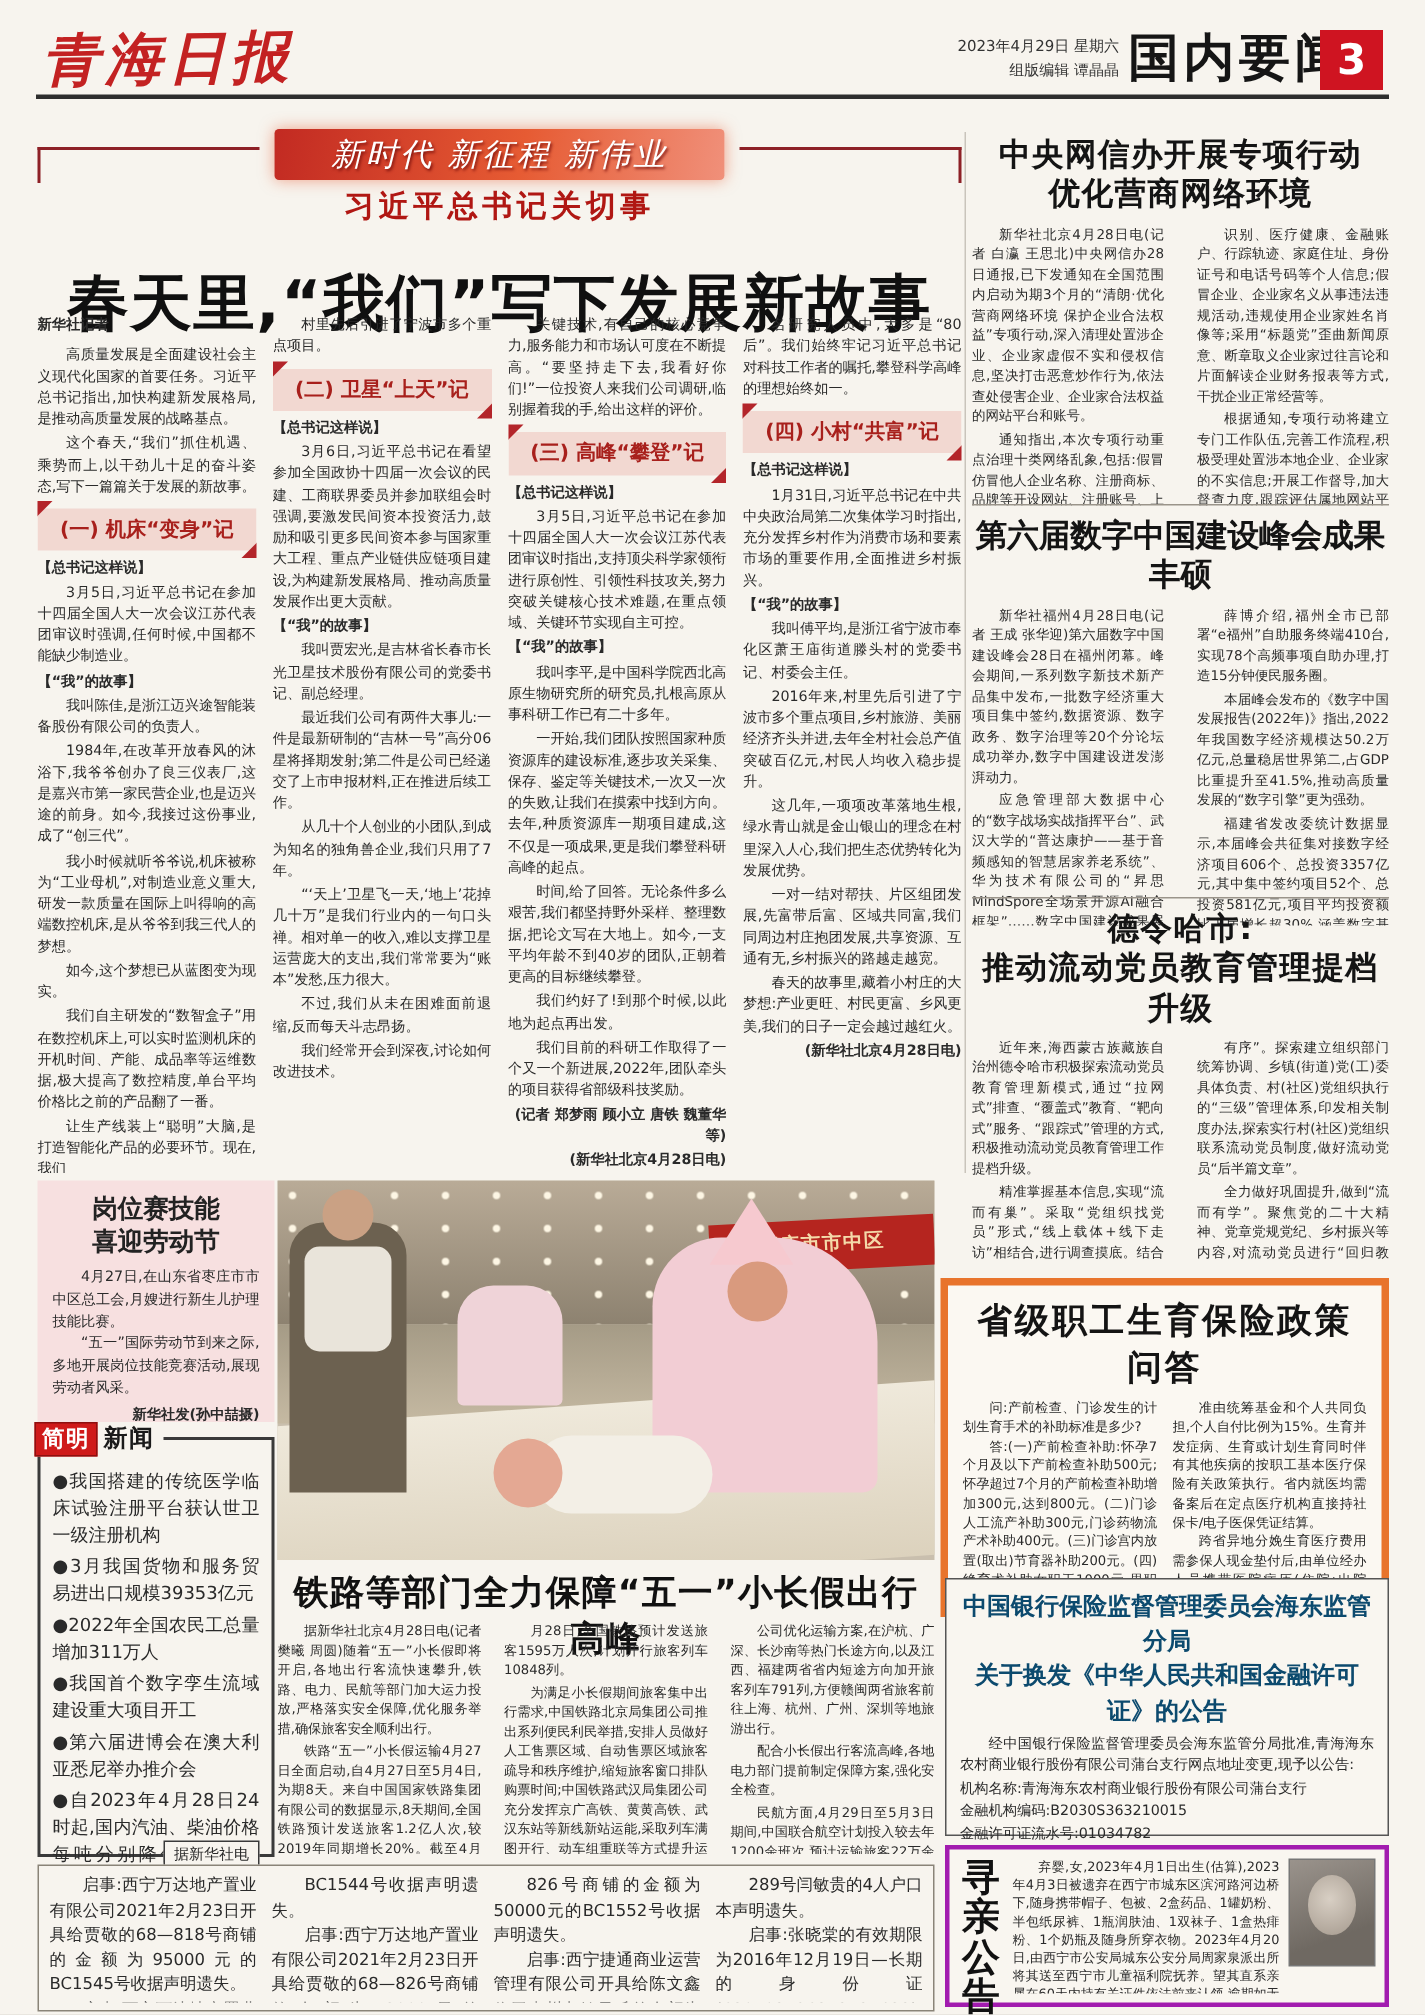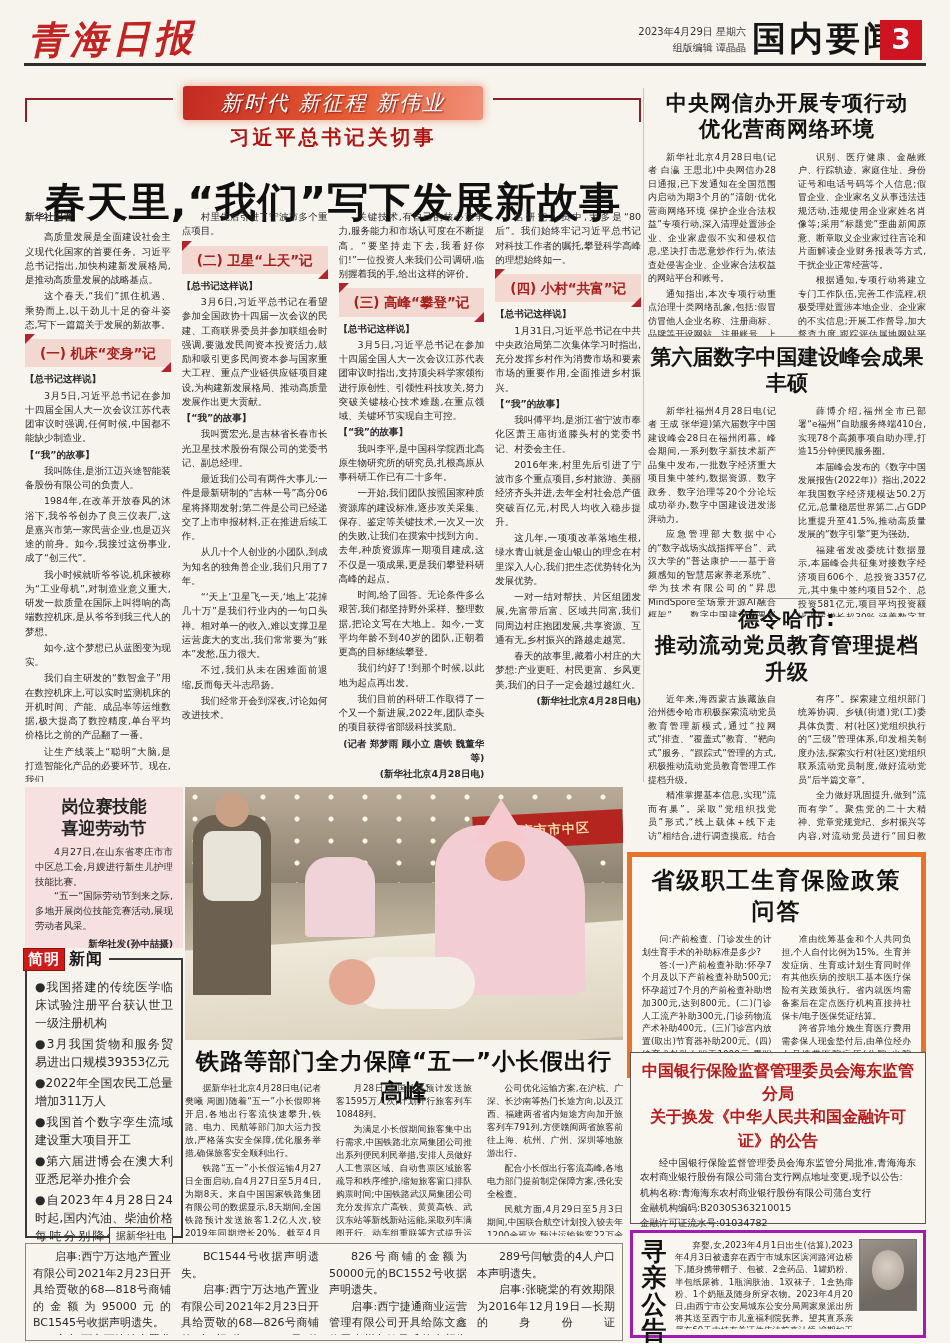--- a/index.html
+++ b/index.html
@@ -54,21 +54,21 @@
   .qabody .rc{flex:1;font-size:8.8px;line-height:1.45;text-align:justify;overflow:hidden;}
   .qabody .rc p{margin:0;text-indent:2em;}
   .qalogo{display:flex;align-items:center;justify-content:flex-end;gap:6px;margin-top:2px;}
   .qa-icon svg{width:26px;height:26px;display:block;}
   .qalogo-text{text-align:center;}
   .qalogo-main{font-size:14px;font-weight:bold;font-style:italic;color:#4a2c14;border-bottom:2px solid #4a2c14;padding-bottom:1px;}
   .qalogo-sub{font-size:10px;font-weight:bold;font-style:italic;color:#4a2c14;}
   
   .bankbox{position:absolute;left:630px;top:1052px;width:296px;height:172px;border:1px solid #555;
            box-sizing:border-box;padding:6px 9px;background:#f9f6f0;}
-  .bankbox .btitle{font-size:16px;font-weight:bold;text-align:center;line-height:1.45;margin:0 0 4px;color:#b91c1c;}
+  .bankbox .btitle{font-size:16px;font-weight:bold;text-align:center;line-height:1.45;margin:0 0 4px;color:#0c4a6e;}
   .bankbox .bintro{font-size:9.5px;line-height:1.5;text-indent:2em;margin:0 0 2px;text-align:justify;}
   .bankbox .bfield{font-size:9.5px;line-height:1.55;margin:0;}
   
   .adoptbox{position:absolute;left:630px;top:1230px;width:296px;height:108px;border:3px solid #a21caf;
             box-sizing:border-box;padding:6px;background:#f9f6f0;display:flex;gap:6px;}
   .adopt-title{width:30px;font-size:25px;font-weight:bold;line-height:1.05;text-align:center;color:#111;}
   .adopt-body{flex:1;font-size:8.6px;line-height:1.42;text-align:justify;overflow:hidden;}
   .adopt-body p{margin:0;text-indent:2em;}
   .babyphoto{width:56px;height:70px;background:linear-gradient(160deg,#9a938c,#6f6962 70%);border:1px solid #777;
              position:relative;flex:0 0 auto;}

